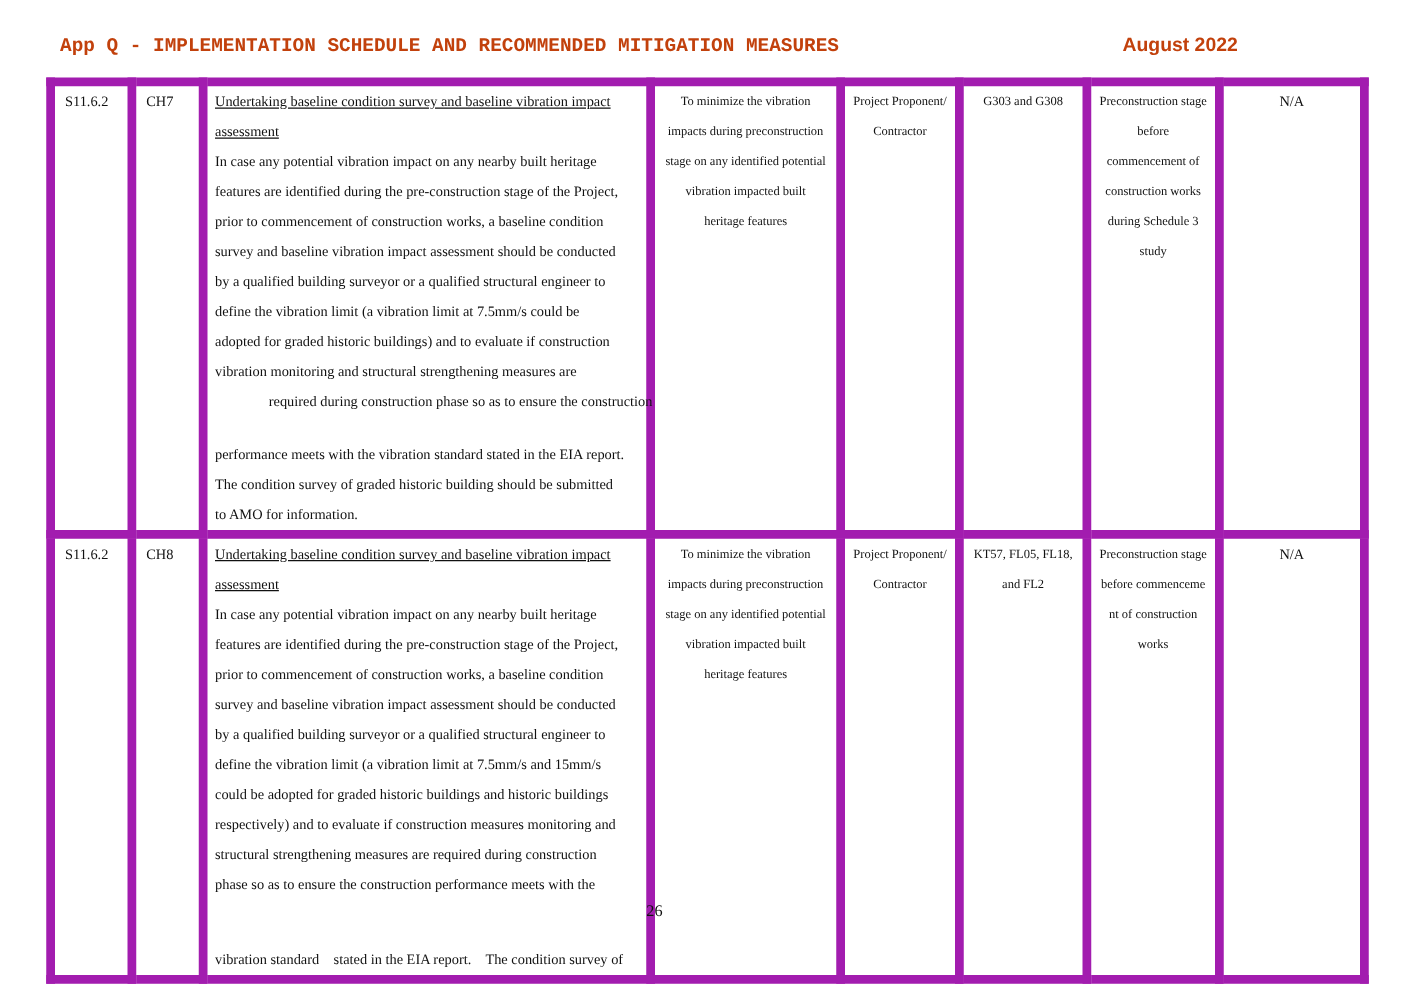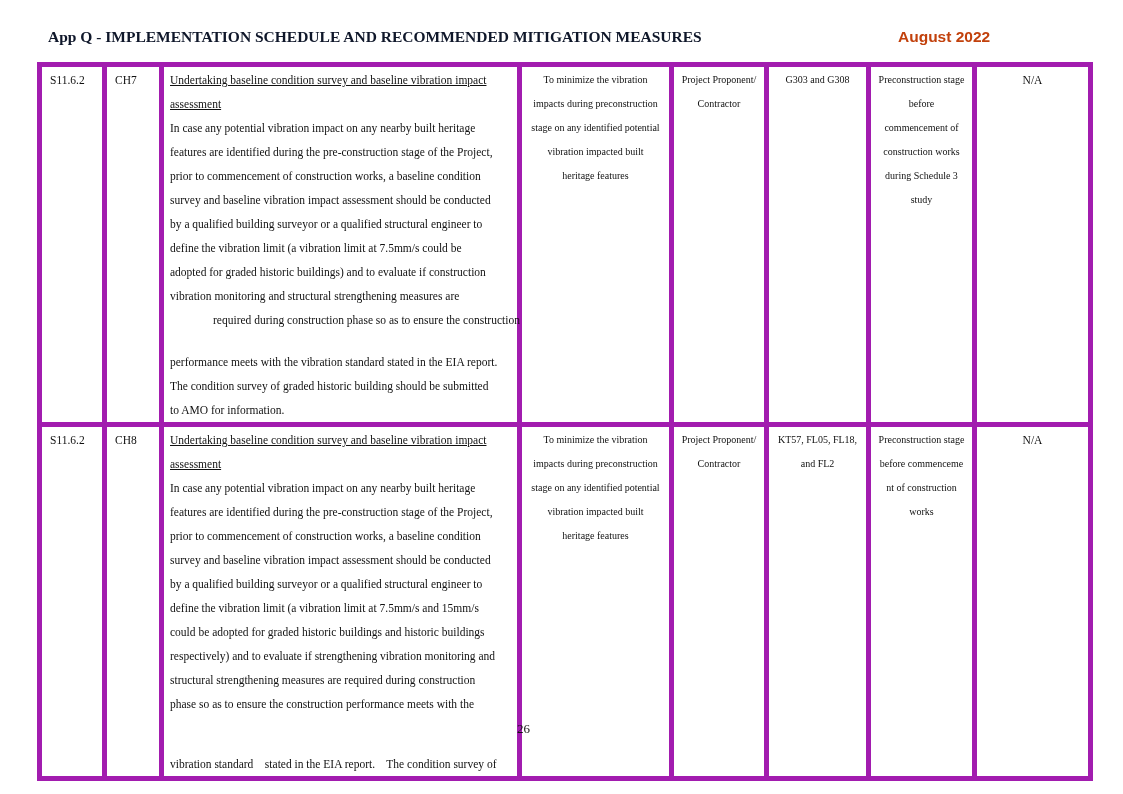--- a/index.html
+++ b/index.html
@@ -1,20 +1,20 @@
 <!DOCTYPE html>
 <html><head>
 <meta charset="utf-8">
 <style>
   html, body { margin:0; padding:0; background:#ffffff; }
   body { width:1123px; height:794px; position:relative; overflow:hidden; color:#111; }
-  .hdr-title { position:absolute; left:48px; top:28px; font-family:Liberation Serif, serif; font-weight:bold; font-size:15.5px; color:#0f172a;text-align:right; }
+  .hdr-title { position:absolute; left:48px; top:28px; font-family:Liberation Mono, monospace; font-weight:bold; font-size:15.5px; color:#c2410c;text-align:right; }
   .hdr-date { position:absolute; left:898px; top:28px; font-family:"Liberation Sans", sans-serif; font-weight:bold; font-size:15.5px; color:#c2410c; }
   table.sched { position:absolute; left:37px; top:62px; border-collapse:collapse; table-layout:fixed; width:1051px; font-family:"Liberation Serif", serif; font-size:11.5px; }
-  table.sched td { border:5px solid #a21caf; vertical-align:top; padding:0; }
+  table.sched td { border:7px solid #a21caf; vertical-align:top; padding:0; }
   td .cell { line-height:24px; padding-top:1px; }
   .c-ref { padding-left:8px !important; }
   .c-desc .cell { padding-left:6px; padding-right:4px; }
   .center { text-align:center; }
   .small { font-size:10px; }
   .u { text-decoration:underline; }
   .line { display:block; white-space:nowrap; }
   .pageno { position:absolute; left:0; width:1047px; top:721px; text-align:center; font-family:"Liberation Serif", serif; font-size:13px; }
 </style>
 </head>
@@ -105,21 +105,21 @@
           <div class="cell">
             <span class="line u">Undertaking baseline condition survey and baseline vibration impact </span>
             <span class="line u">assessment </span>
             <span class="line" style="white-space: pre;">In case any potential vibration impact on any nearby built heritage</span>
             <span class="line" style="white-space: pre;">features are identified during the pre-construction stage of the Project,</span>
             <span class="line" style="white-space: pre;">prior to commencement of construction works, a baseline condition</span>
             <span class="line" style="white-space: pre;">survey and baseline vibration impact assessment should be conducted</span>
             <span class="line" style="white-space: pre;">by a qualified building surveyor or a qualified structural engineer to</span>
             <span class="line" style="white-space: pre;">define the vibration limit (a vibration limit at 7.5mm/s and 15mm/s</span>
             <span class="line" style="white-space: pre;">could be adopted for graded historic buildings and historic buildings</span>
-            <span class="line" style="white-space: pre;">respectively) and to evaluate if strengthening vibration monitoring and</span>
+            <span class="line" style="white-space: pre;">respectively) and to evaluate if construction measures monitoring and</span>
             <span class="line" style="white-space: pre;">structural strengthening measures are required during construction</span>
             <span class="line" style="white-space: pre;">phase so as to ensure the construction performance meets with the</span>
             <span class="line" style="white-space: pre; margin-top: 36px;">vibration standard    stated in the EIA report.    The condition survey of</span>
           </div>
         </td>
         <td>
           <div class="cell center small">
             <span class="line">To minimize the vibration</span>
             <span class="line">impacts during preconstruction</span>
             <span class="line">stage on any identified potential</span>

